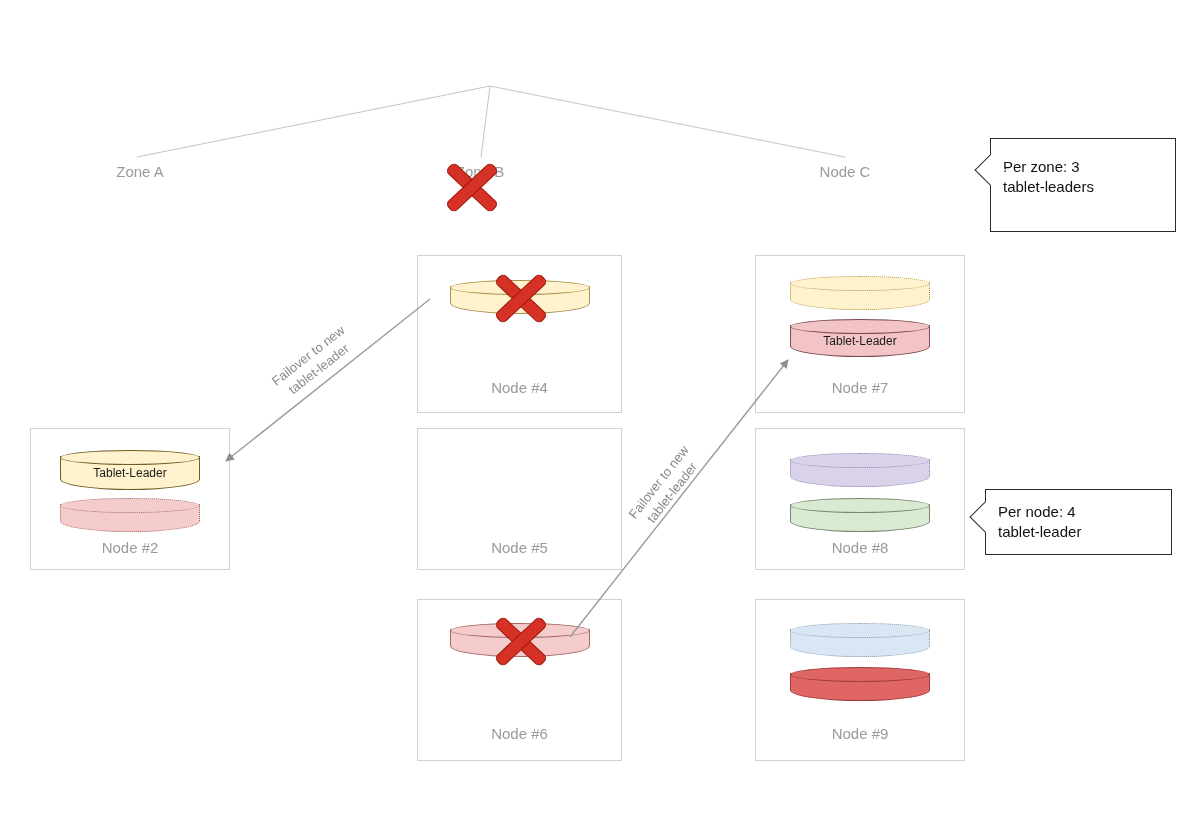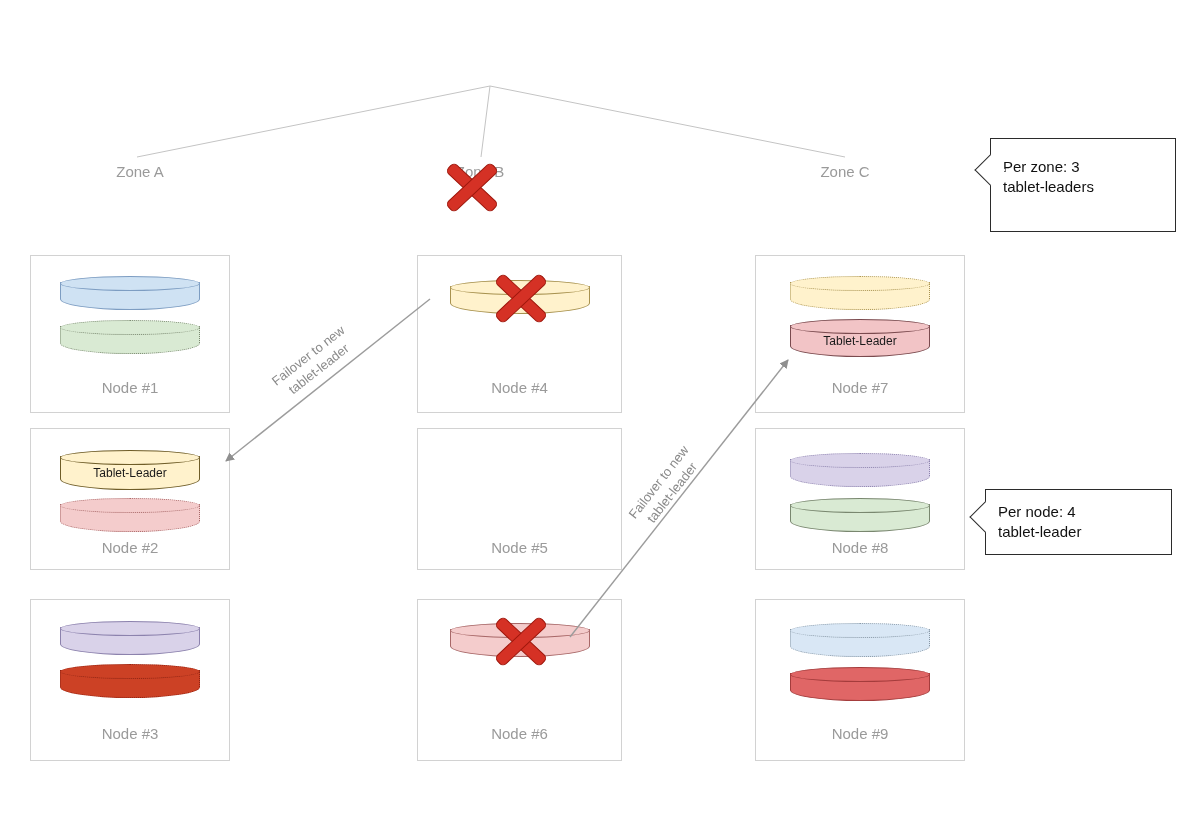--- a/index.html
+++ b/index.html
@@ -180,56 +180,46 @@
         <path d="M0,0 L9,4.5 L0,9 z" fill="#8f8f8f"></path>
       </marker>
     </defs>
     <path d="M490,86 L137,157 M490,86 L481,157 M490,86 L845,157" stroke="#c4c4c4" stroke-width="1" fill="none"></path>
     <line x1="430" y1="299" x2="226" y2="461" stroke="#9c9c9c" stroke-width="1.4" marker-end="url(#arr)"></line>
     <line x1="570" y1="637" x2="788" y2="360" stroke="#9c9c9c" stroke-width="1.4" marker-end="url(#arr)"></line>
   </svg>
 
   <div class="zone-label zone-a">Zone A</div>
   <div class="zone-label zone-b">Zone B</div>
-  <div class="zone-label zone-c">Zone C</div>
+  <div class="zone-label zone-c">Node C</div>
 
   <div class="xmark standalone"></div>
 
   <div class="callout" style="left:990px; top:138px; width:186px; height:94px;">
     <div class="tail" style="top:20px;"></div>
     <div class="callout-text">Per zone: 3 tablet-leaders</div>
   </div>
 
   <div class="callout" style="left:985px; top:489px; width:187px; height:66px;">
     <div class="tail" style="top:16px;"></div>
     <div class="callout-text" style="margin-top:12px;">Per node: 4 tablet-leader</div>
   </div>
 
   <div class="arrow-label" style="left:258px; top:346px; transform:rotate(-38deg);">Failover to new tablet-leader</div>
   <div class="arrow-label" style="left:610px; top:471px; transform:rotate(-52deg);">Failover to new tablet-leader</div>
 
-  <div class="node col-a row-1">
-    <div class="cyl c-blue" style="top:20px;"></div>
-    <div class="cyl c-green dotted" style="top:64px;"></div>
-    <div class="node-label" style="bottom:16px;">Node #1</div>
-  </div>
 
   <div class="node col-a row-2">
     <div class="cyl leader c-yellow-lead" style="top:21px;">
       <span class="leader-label">Tablet-Leader</span>
     </div>
     <div class="cyl c-pink dotted" style="top:69px;"></div>
     <div class="node-label" style="bottom:13px;">Node #2</div>
   </div>
 
-  <div class="node col-a row-3">
-    <div class="cyl c-purple" style="top:21px;"></div>
-    <div class="cyl c-brick dotted" style="top:64px;"></div>
-    <div class="node-label" style="bottom:18px;">Node #3</div>
-  </div>
 
   <div class="node col-b row-1">
     <div class="cyl c-yellow" style="top:24px;">
       <div class="xmark"></div>
     </div>
     <div class="node-label" style="bottom:16px;">Node #4</div>
   </div>
 
   <div class="node col-b row-2">
     <div class="node-label" style="bottom:13px;">Node #5</div>

